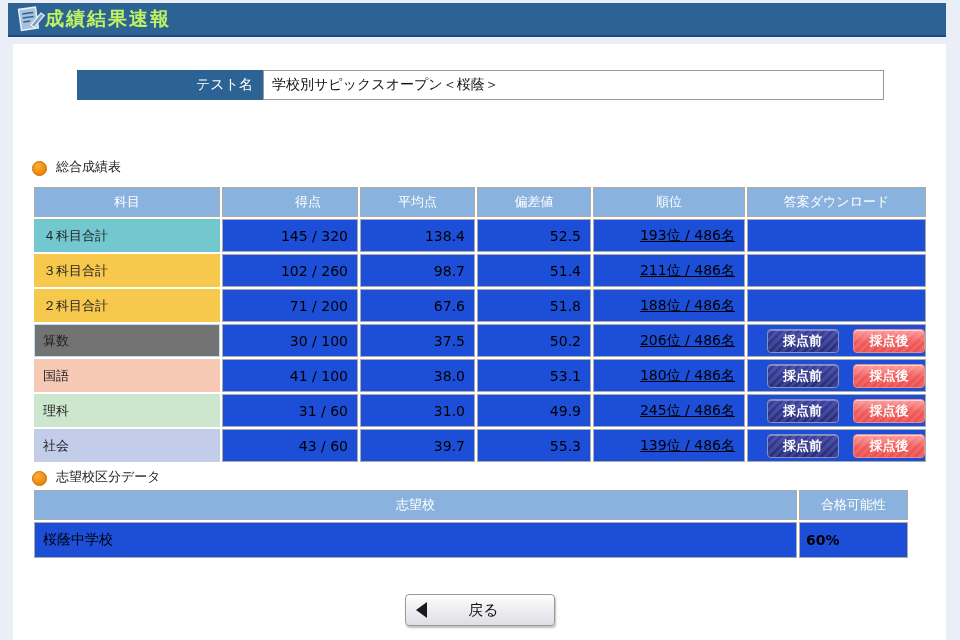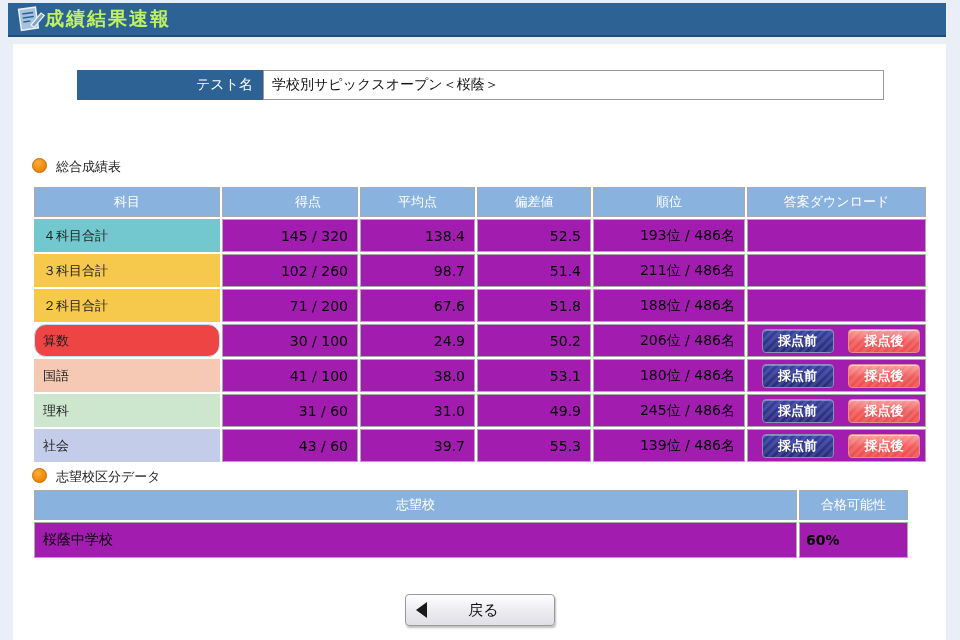--- a/index.html
+++ b/index.html
@@ -33,42 +33,42 @@
     width:186px; height:30px; background:#2D6295; color:#FFFFFF;
     font-size:14px; display:flex; align-items:center; justify-content:flex-end;
     padding-right:10px;
   }
   .test-input {
     width:621px; height:30px; border:1px solid #999999; background:#FFFFFF;
     font-size:14px; padding:0 8px; color:#111111;
     font-family:Liberation Sans, sans-serif;
   }
   
-  .section-heading { position:absolute; display:flex; align-items:flex-start; }
+  .section-heading { position:absolute; display:flex; align-items:flex-end; }
   .section-heading .bullet {
     width:15px; height:15px; border-radius:50%;
     background:radial-gradient(circle at 35% 30%, #FCAE3C, #EF8505 70%);
     border:1px solid #C06A00;
   }
   .section-heading .heading-text { margin-left:9px; font-size:13px; color:#222222; }
   #heading-scores  { left:19px; top:114px; }
   #heading-schools { left:19px; top:424px; }
   
   table { border-collapse:separate; border-spacing:2px; position:absolute; }
   #score-table  { left:19px; top:141px; }
   #school-table { left:19px; top:444px; }
   th {
     background:#8AB2DF; color:#FFFFFF; font-size:13px; font-weight:normal;
     height:30px; border:1px solid #ABABAB; text-align:center;
   }
-  td { border:1px solid #ABABAB; height:33px; font-size:14px; color:#000000; background:#a21caf; }
+  td { border:1px solid #ABABAB; height:33px; font-size:14px; color:#000000; background:#1d4ed8; }
   td.subject { font-size:13px; color:#222222; padding-left:8px; text-align:left; }
   td.num  { text-align:right; padding-right:9px; }
-  td.rank { text-align:right; padding-right:9px; }
-  td.dl   { text-align:right; padding-right:5px; white-space:nowrap;margin-left:7px; }
+  td.rank { text-align:right; padding-right:9px;text-decoration:underline; }
+  td.dl   { text-align:right; white-space:nowrap;margin-left:7px; }
   
   .w-subject { width:186px; } .w-score { width:136px;padding-left:36px; } .w-avg { width:115px; }
   .w-dev { width:114px; } .w-rank { width:152px; } .w-dl { width:179px; }
   
   .w-school { width:763px; } .w-prob { width:109px; }
   td.school { padding-left:8px; height:36px; font-size:14px; }
   td.prob   { padding-left:6px; height:36px; font-size:14px; font-weight:bold; }
   
   .grade-btn {
     display:inline-block; width:72px; height:24px; line-height:22px;
@@ -165,23 +165,23 @@
     </tr>
     <tr>
       <td class="subject" style="background-color: rgb(246, 200, 76); border-color: rgb(246, 200, 76);">２科目合計</td>
       <td class="num">71 / 200</td>
       <td class="num">67.6</td>
       <td class="num">51.8</td>
       <td class="rank">188位 / 486名</td>
       <td class="dl"></td>
     </tr>
     <tr>
-      <td class="subject" style="background-color: #ef4444; border-color: rgb(189, 224, 245); border-radius: 12px;">算数</td>
+      <td class="subject" style="background-color: #737373; border-color: rgb(189, 224, 245);">算数</td>
       <td class="num">30 / 100</td>
-      <td class="num">24.9</td>
+      <td class="num">37.5</td>
       <td class="num">50.2</td>
       <td class="rank">206位 / 486名</td>
       <td class="dl">
         <span class="grade-btn btn-before">採点前</span>
         <span class="grade-btn btn-after">採点後</span>
       </td>
     </tr>
     <tr>
       <td class="subject" style="background-color: rgb(245, 201, 179); border-color: rgb(245, 201, 179);">国語</td>
       <td class="num">41 / 100</td>

